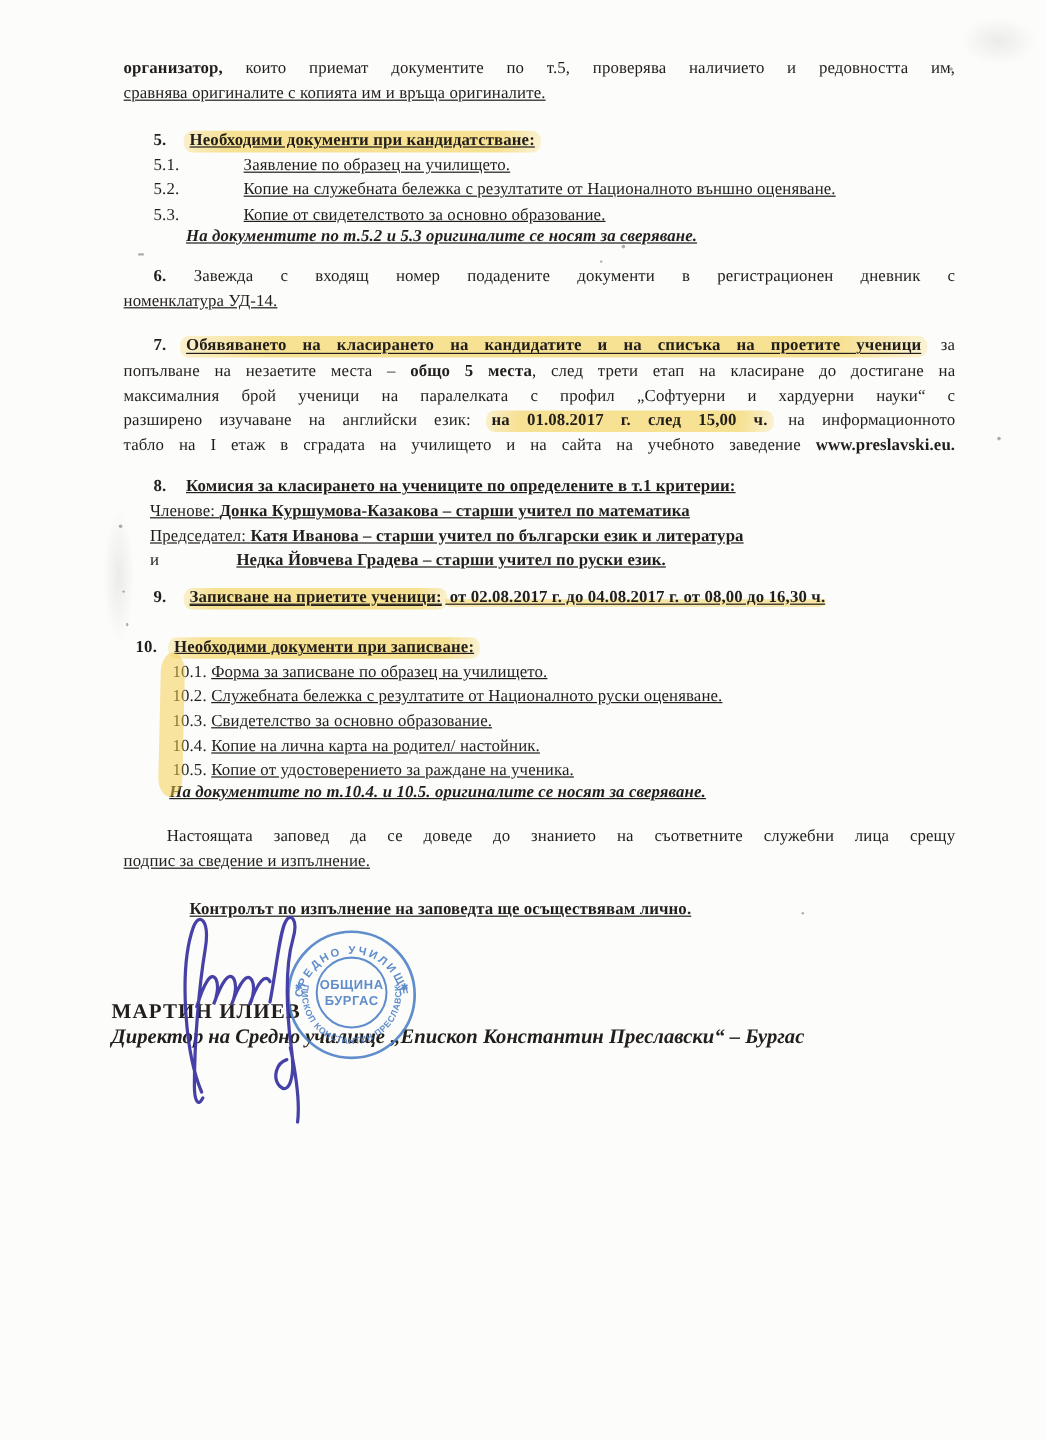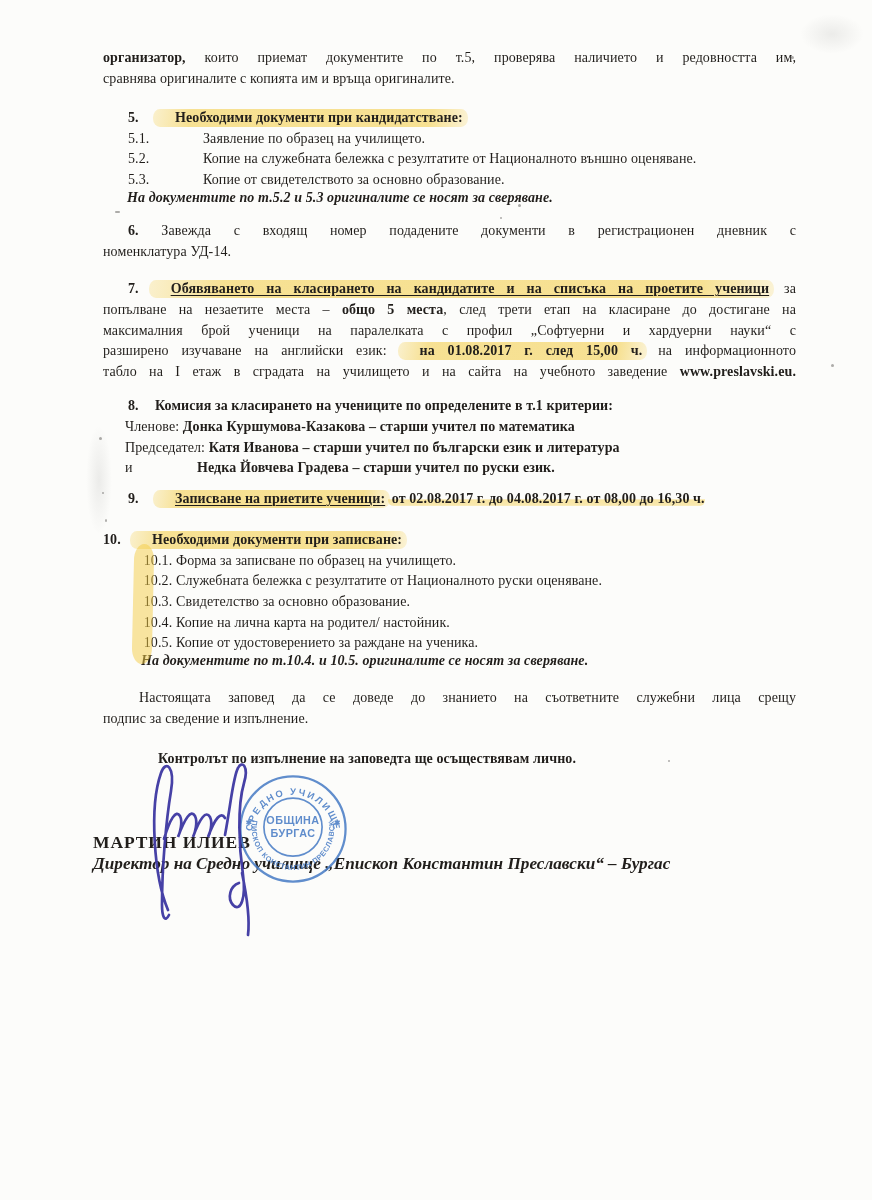--- a/index.html
+++ b/index.html
@@ -12,34 +12,34 @@
     color:#211e1b;
     -webkit-font-smoothing:antialiased;
   }
   .doc{
     position:absolute;left:0;top:0;width:872px;
     padding:48px 76px 0 103px;
     box-sizing:border-box;
     font-size:14px;line-height:20.6px;
     letter-spacing:.1px;
   }
-  .line{white-space:nowrap;}
+  .line{white-space:nowrap;text-decoration:underline;}
   .jline{text-align:justify;text-align-last:justify;white-space:normal;}
   b,.b{font-weight:bold;}
   .it{font-style:italic;}
   .ind{display:inline-block;width:25px;}
   .num{display:inline-block;font-weight:bold;}
   .n27{width:27px;}
   .subnum5{display:inline-block;width:75px;margin-left:25px;position:relative;}
   .subnum10{display:inline-block;width:36px;margin-left:37px;text-align:center;}
   
   .hl{
     background:linear-gradient(100deg,rgba(244,206,74,.25),rgba(243,205,72,.58) 12%,rgba(243,205,72,.58) 88%,rgba(244,206,74,.2));
     border-radius:7px/46%;
-    padding:1px 5px 2px 22px;margin:1px -2px;
+    padding:1px 5px 2px 5px;margin:1px -2px;
     box-decoration-break:slice;
   }
   .hl-low{
     background:linear-gradient(to bottom,rgba(0,0,0,0) 54%,rgba(243,205,72,.5) 58%,rgba(243,205,72,.42) 96%,rgba(243,205,72,.1));
     border-radius:5px/40%;
   }
   .ul{text-decoration:underline;text-decoration-thickness:1.4px;text-underline-offset:2px;}
   .hlnum::before{
     content:"";position:absolute;z-index:-1;
     left:-12px;right:26px;top:-2px;bottom:-3px;
@@ -86,41 +86,41 @@
 
     <div class="jline"><b>организатор,</b><span> които приемат документите по т.5, проверява наличието и редовността им,</span></div>
     <div class="line">сравнява оригиналите с копията им и връща оригиналите.</div>
 
     <div class="line gap19">
       <span class="num n27" style="margin-left:25px">5.</span><b class="hl">Необходими документи при кандидатстване:</b>
     </div>
     <div class="line"><span class="subnum5 hlnum">5.1.</span><span>Заявление по образец на училището.</span></div>
     <div class="line"><span class="subnum5 hlnum">5.2.</span><span>Копие на служебната бележка с резултатите от Националното външно оценяване.</span></div>
     <div class="line"><span class="subnum5 hlnum tail">5.3.</span><span>Копие от свидетелството за основно образование.</span></div>
-    <div class="line it b nmt" style="margin-left:24px">На документите по т.5.2 и 5.3 оригиналите се носят за сверяване.</div>
+    <div class="line it b nmt" style="margin-left:52px">На документите по т.5.2 и 5.3 оригиналите се носят за сверяване.</div>
 
     <div class="jline gap13"><span class="ind"></span><b>6.</b> <span>Завежда с входящ номер подадените документи в регистрационен дневник с</span></div>
     <div class="line">номенклатура УД-14.</div>
 
     <div class="jline gap17"><span class="ind"></span><b>7.</b> <b class="hl ul">Обявяването на класирането на кандидатите и на списъка на проетите ученици</b><span> за</span></div>
     <div class="jline"><span>попълване на незаетите места – </span><b>общо 5 места</b><span>, след трети етап на класиране до достигане на</span></div>
     <div class="jline">максималния брой ученици на паралелката с профил „Софтуерни и хардуерни науки“ с</div>
     <div class="jline"><span>разширено изучаване на английски език: </span><b class="hl">на 01.08.2017 г. след 15,00 ч.</b><span> на информационното</span></div>
     <div class="jline"><span>табло на I етаж в сградата на училището и на сайта на учебното заведение </span><b>www.preslavski.eu.</b></div>
 
     <div class="line gap14"><span class="num n27" style="margin-left:25px">8.</span><b>Комисия за класирането на учениците по определените в т.1 критерии:</b></div>
     <div class="rows">
       <div class="line"><span>Членове:</span> <b>Донка Куршумова-Казакова – старши учител по математика</b></div>
       <div class="line"><span>Председател:</span> <b>Катя Иванова – старши учител по български език и литература</b></div>
       <div class="line"><span class="lbl72">и</span><b>Недка Йовчева Градева – старши учител по руски език.</b></div>
     </div>
 
     <div class="line gap10"><span class="num n27" style="margin-left:25px">9.</span><b class="hl ul">Записване на приетите ученици:</b><b class="hl-low"> от 02.08.2017 г. до 04.08.2017 г. от 08,00 до 16,30 ч.</b></div>
 
-    <div class="line gap21"><span class="num" style="width:29px">10.</span><b class="hl">Необходими документи при записване:</b></div>
+    <div class="line gap21"><span class="num" style="margin-left:10px;width:29px">10.</span><b class="hl">Необходими документи при записване:</b></div>
     <div class="line"><span class="subnum10">10.1.</span><span>Форма за записване по образец на училището.</span></div>
     <div class="line"><span class="subnum10">10.2.</span><span>Служебната бележка с резултатите от Националното руски оценяване.</span></div>
     <div class="line"><span class="subnum10">10.3.</span><span>Свидетелство за основно образование.</span></div>
     <div class="line"><span class="subnum10">10.4.</span><span>Копие на лична карта на родител/ настойник.</span></div>
     <div class="line"><span class="subnum10">10.5.</span><span>Копие от удостоверението за раждане на ученика.</span></div>
     <div class="line it b nmt" style="margin-left:38px">На документите по т.10.4. и 10.5. оригиналите се носят за сверяване.</div>
 
     <div class="jline gap17"><span style="display:inline-block;width:36px"></span><span>Настоящата заповед да се доведе до знанието на съответните служебни лица срещу</span></div>
     <div class="line">подпис за сведение и изпълнение.</div>
     <div class="line gap19 b" style="margin-left:55px">Контролът по изпълнение на заповедта ще осъществявам лично.</div>

